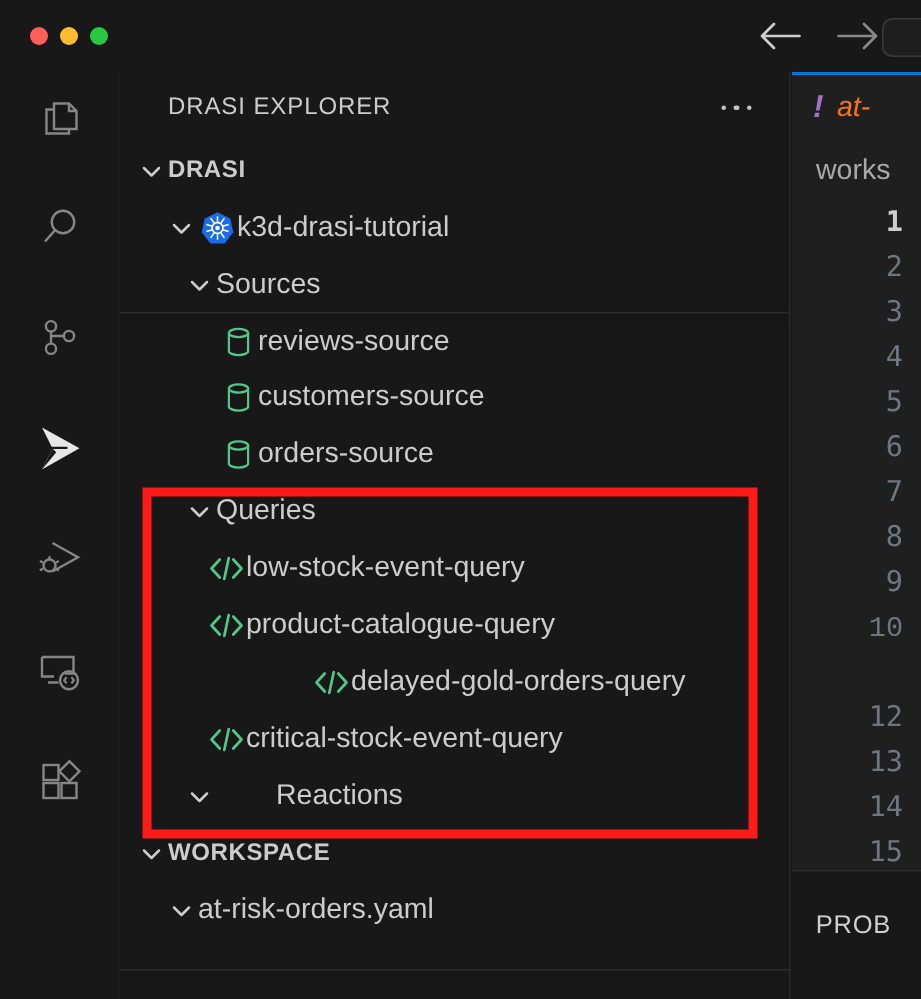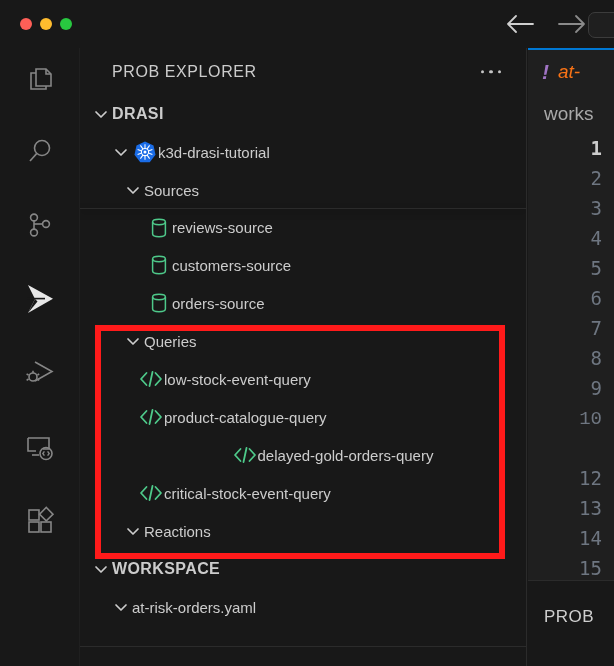--- a/index.html
+++ b/index.html
@@ -69,21 +69,21 @@
     display:flex; gap:5px; padding:6px; cursor:pointer;
   }
   .sb-more i{ width:3.5px; height:3.5px; border-radius:50%; background:#c5c5c5; display:block; }
 
   
   .tree{ position:absolute; left:0; top:47px; width:447px; }
   .row{
     position:relative; height:38px; display:flex; align-items:center;
     white-space:nowrap; cursor:pointer;
   }
-  .row .label{ font-size:15px; color:#cccccc; }
+  .row .label{ font-size:19px; color:#cccccc; }
   .row.section .label{ font-size:16px; font-weight:700; letter-spacing:0.4px; }
   .chev{ width:22px; height:22px; flex:0 0 22px; display:inline-block; }
   .chev svg{ display:block; }
   .ic{ width:26px; flex:0 0 26px; display:flex; align-items:center; justify-content:center; }
   .ic svg{ display:block; }
 
   .sticky-shadow{
     position:absolute; left:0; width:447px; height:1px;
     background:#2b2b2b; box-shadow:0 3px 6px rgba(0,0,0,.55);
   }
@@ -259,21 +259,21 @@
           <rect x="16.5" y="3.5" width="9.5" height="9.5" transform="rotate(-45 21.2 8.2)"></rect>
         </g>
           </svg>
       </span>
     </div>
   </div>
 
   <div class="sidebar">
 
     <div class="sb-header">
-      <span class="sb-title">PROB EXPLORER</span>
+      <span class="sb-title">DRASI EXPLORER</span>
       <span class="sb-more">
         <i></i>
           <i></i>
           <i></i>
       </span>
     </div>
 
     <div class="tree">
 
       <div class="row section" style="padding-left:10px;">
@@ -407,21 +407,21 @@
             <path d="M8.5 5 L3 11 L8.5 17"></path>
                 <path d="M17.5 5 L23 11 L17.5 17"></path>
                 <path d="M14.5 4 L11.5 18"></path>
               </g>
             </svg>
         </span>
         <span class="label">critical-stock-event-query</span>
       </div>
 
 
-      <div class="row" style="padding-left:42px;">
+      <div class="row" style="padding-left:42px;gap:40px;">
         <span class="chev">
           <svg width="22" height="22" viewBox="0 0 22 22">
               <path d="M6 9 L11 14 L16 9" stroke="#cccccc" stroke-width="1.7" fill="none" stroke-linecap="round" stroke-linejoin="round"></path>
             </svg>
         </span>
         <span class="label">Reactions</span>
       </div>
 
       <div class="sep" style="top:551px;"></div>
 

